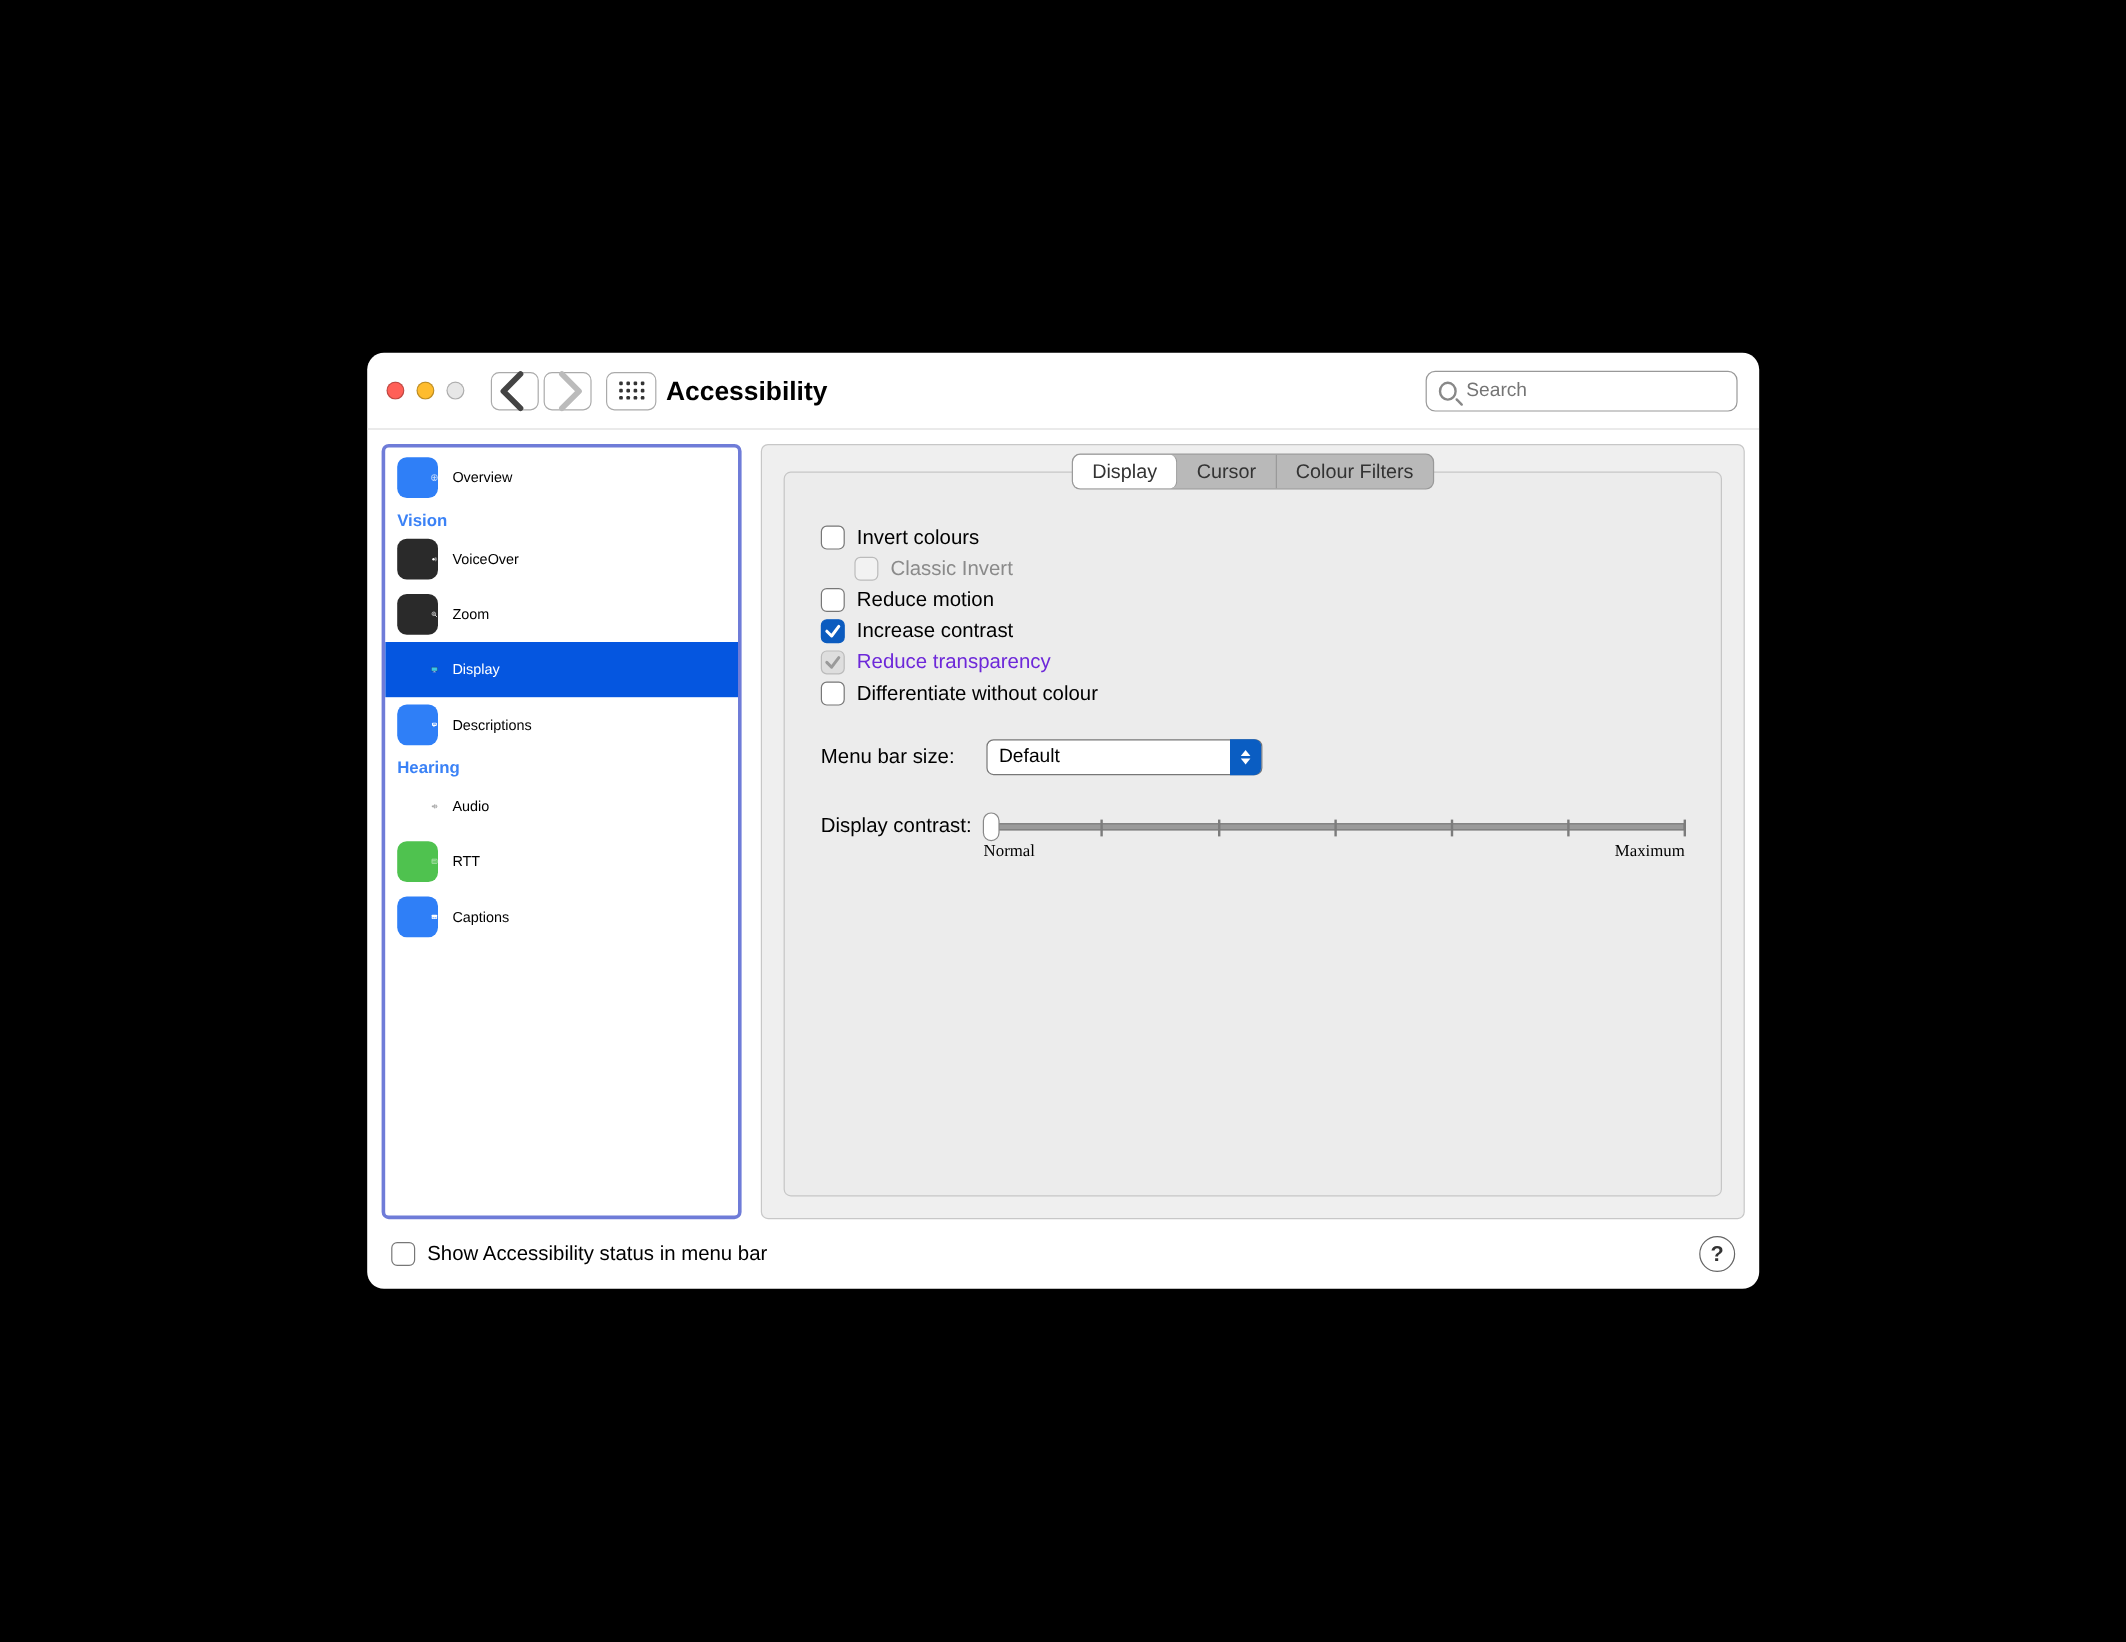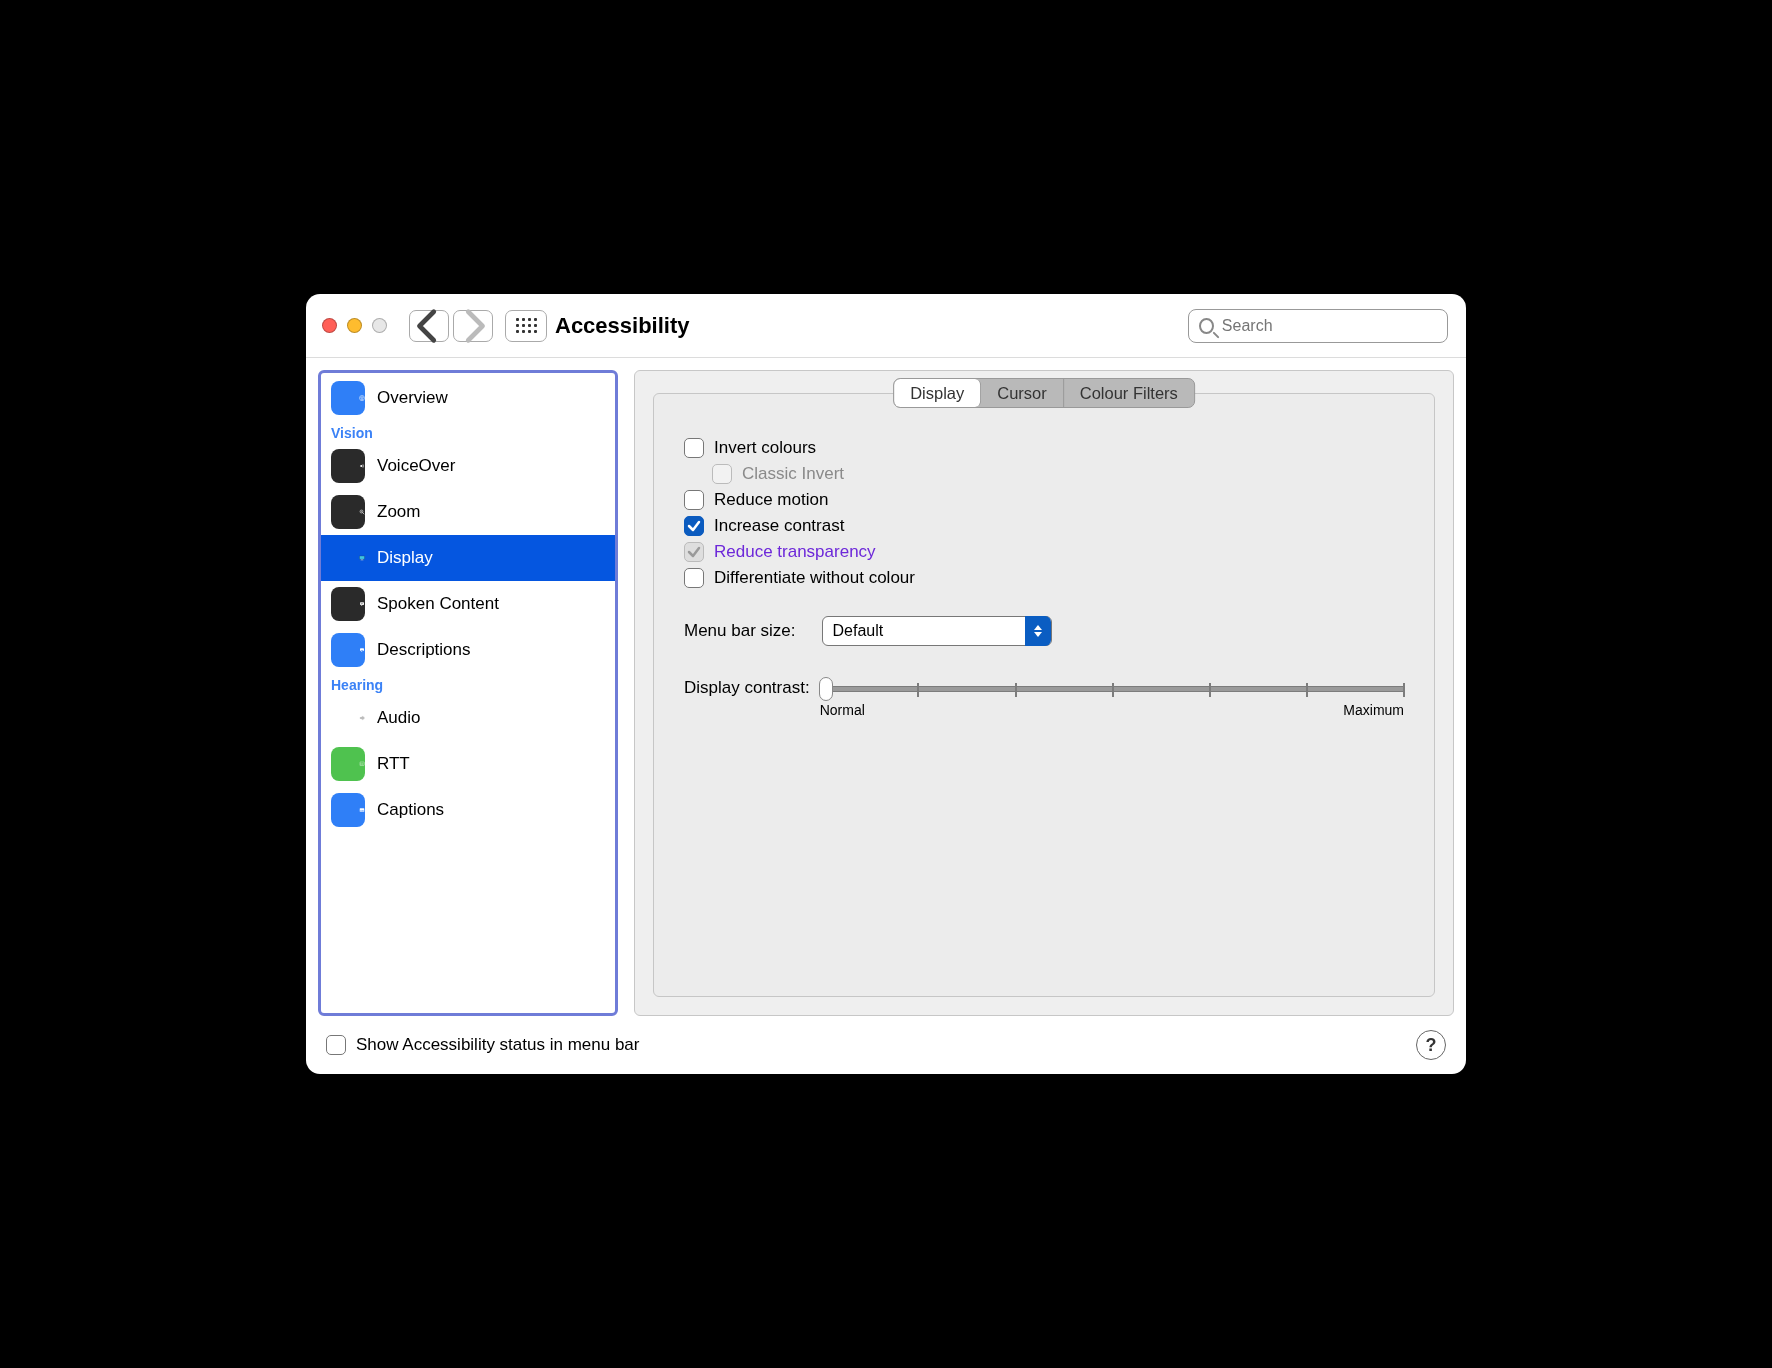--- a/index.html
+++ b/index.html
@@ -89,21 +89,21 @@
       display: flex; align-items: center;
       height: 46px;
       padding: 0 10px;
       gap: 12px;
     }
     .side-item.selected { background: #0556e0; color: #fff; }
     .side-heading {
       font-size: 14px; font-weight: 700; color: #3b82f6;
       padding: 4px 10px 2px 10px;
     }
-    .side-label { font-size: 17px; }
+    .side-label { font-size: 12px; }
     .ic {
       width: 34px; height: 34px; border-radius: 8px;
       display: flex; align-items: center; justify-content: center;
       flex-shrink: 0;
       padding-left: 28px;
     }
     .ic svg { width: 22px; height: 22px; }
     .ic.blue { background: #2f7ff7; }
     .ic.dark { background: #2a2a2a; }
     .ic.green { background: #4fc24f; }
@@ -175,21 +175,21 @@
     .popup-btn {
       width: 26px; height: 30px; background: #0a5dc2;
       border-radius: 0 6px 6px 0;
       display: flex; flex-direction: column; align-items: center; justify-content: center;
       gap: 0;
     }
     .popup-btn .tri { width: 0; height: 0; border-left: 4px solid transparent; border-right: 4px solid transparent; }
     .popup-btn .tri.up { border-bottom: 5px solid #fff; margin-bottom: 2px; }
     .popup-btn .tri.down { border-top: 5px solid #fff; }
     .slider-row { display: flex; align-items: flex-start; gap: 10px; margin-top: 26px; font-size: 17px; }
-    .slider-wrap { flex: 1; }
+    .slider-wrap { flex: 1; font-family: Liberation Serif, serif; }
     .slider-track {
       height: 6px; background: #9a9a9a; border-radius: 0;
       position: relative; margin-top: 8px; border: 1px solid #7c7c7c;
     }
     .slider-tick { position: absolute; top: -4px; width: 2px; height: 14px; background: #7c7c7c; }
     .slider-thumb {
       position: absolute; top: -10px; left: -2px;
       width: 14px; height: 24px; background: #fff;
       border: 1px solid #888; border-radius: 7px;
     }
@@ -292,31 +292,20 @@
         </div>
         <div class="side-item selected">
           <div class="ic display-ic">
             <svg viewBox="0 0 34 34">
                 <rect x="3" y="6" width="28" height="18" rx="2" fill="#3cc7e6" stroke="#2a2a2a" stroke-width="1.5"></rect>
                 <rect x="14" y="24" width="6" height="3" fill="#d0d0d0"></rect>
                 <rect x="9" y="27" width="16" height="2.5" rx="1" fill="#d0d0d0"></rect>
               </svg>
           </div>
           <span class="side-label">Display</span>
-        </div>
-        <div class="side-item">
-          <div class="ic dark">
-            <svg viewBox="0 0 24 24">
-                <rect x="4" y="5" width="16" height="11" rx="3" fill="#fff"></rect>
-                <path d="M9 16 L9 20 L14 16" fill="#fff"></path>
-                <line x1="7" y1="9" x2="17" y2="9" stroke="#2a2a2a" stroke-width="1.5"></line>
-                <line x1="7" y1="12" x2="14" y2="12" stroke="#2a2a2a" stroke-width="1.5"></line>
-              </svg>
-          </div>
-          <span class="side-label">Spoken Content</span>
         </div>
         <div class="side-item">
           <div class="ic blue">
             <svg viewBox="0 0 24 24">
                 <rect x="4" y="5" width="16" height="11" rx="3" fill="#fff"></rect>
                 <path d="M9 16 L9 20 L14 16" fill="#fff"></path>
                 <text x="12" y="14" font-size="9" font-weight="800" fill="#2f7ff7" text-anchor="middle">99</text>
               </svg>
           </div>
           <span class="side-label">Descriptions</span>

